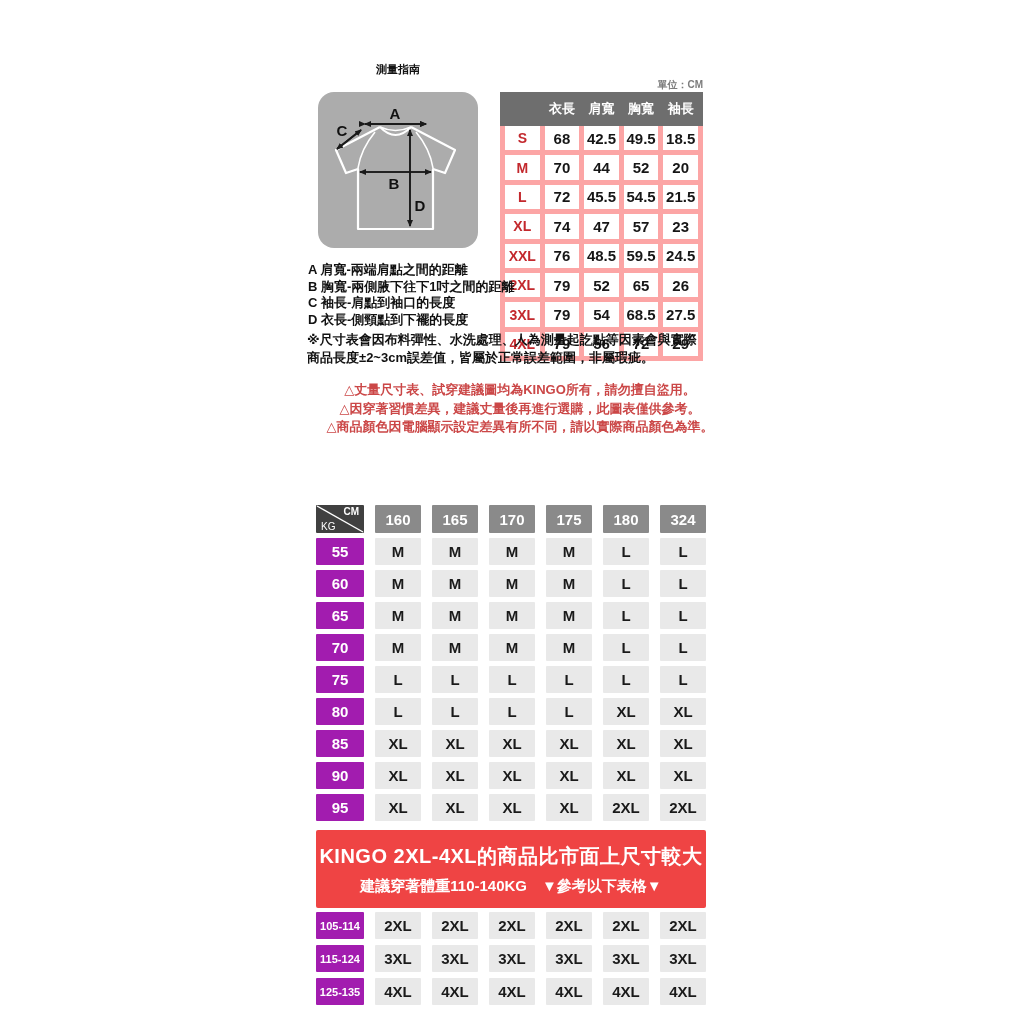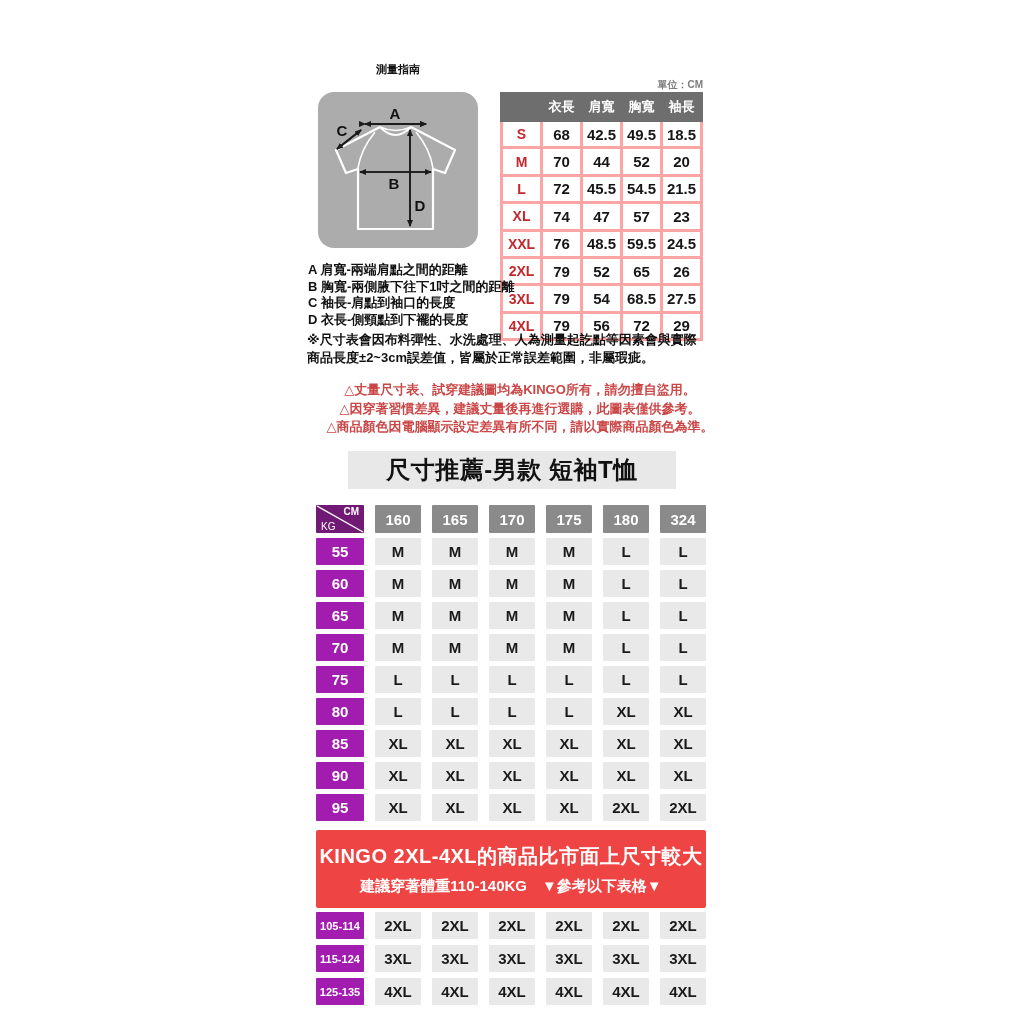--- a/index.html
+++ b/index.html
@@ -12,41 +12,41 @@
 
   .guide-title{position:absolute;left:318px;top:62px;width:160px;text-align:center;
     font-size:11px;font-weight:bold;color:#111;}
   .unit-label{position:absolute;left:583px;top:78px;width:120px;text-align:right;
     font-size:10px;font-weight:bold;color:#7c7c7c;}
 
   .diagram{position:absolute;left:318px;top:92px;width:160px;height:156px;background:#acacac;border-radius:16px;}
   .diagram svg{display:block;}
 
   .size-table{position:absolute;left:500px;top:92px;width:203px;border-collapse:collapse;table-layout:fixed;}
-  .size-table th,.size-table td{border:3px solid #fca5a5;text-align:center;padding:0;height:24.4px;}
+  .size-table th,.size-table td{border:5px solid #fca5a5;text-align:center;padding:0;height:24.4px;}
   .size-table thead th{background:#6e6e6e;color:#ffffff;font-size:13px;font-weight:bold;border-color:#6e6e6e;height:24px;}
   .size-table td{font-size:15px;font-weight:bold;color:#161616;background:#fff;}
   .size-table td.st-size{color:#c3282d;font-size:14px;}
 
   .notes{position:absolute;left:308px;top:262px;font-size:13px;font-weight:bold;color:#111;}
   .notes .note-line{line-height:16.5px;}
   .tolerance{position:absolute;left:307px;top:331px;width:402px;font-size:13px;font-weight:bold;
     color:#111;line-height:18px;}
 
   .warnings{position:absolute;left:312px;top:381px;width:416px;text-align:center;
     font-size:13px;font-weight:bold;color:#cb4747;line-height:18.5px;}
 
   .rec-grid{position:absolute;left:316px;top:505px;display:grid;
     grid-template-columns:48px repeat(6,46px);column-gap:11px;row-gap:5px;}
   .rec-grid .cell{height:27px;display:flex;align-items:center;justify-content:center;
     font-weight:bold;font-size:15px;border-radius:1px;}
   .rec-grid .hdr{background:#8a8a8a;color:#ffffff;height:28px;}
   .rec-grid .rowhdr{background:#a21caf;color:#ffffff;}
   .rec-grid .val{background:#e9e9e9;color:#1a1a1a;}
-  .diag-cell{position:relative;background:#701a75;height:28px;border-radius:1px;}
+  .diag-cell{position:relative;background:#404040;height:28px;border-radius:1px;}
   .diag-cell svg{position:absolute;left:0;top:0;}
   .diag-cell .cm{position:absolute;top:1px;right:5px;font-size:10px;font-weight:bold;color:#fff;}
   .diag-cell .kg{position:absolute;bottom:1px;left:5px;font-size:10px;font-weight:normal;color:#fff;}
 
   .banner{position:absolute;left:316px;top:830px;width:390px;height:78px;background:#ef4444;color:#ffffff;
     display:flex;flex-direction:column;align-items:center;justify-content:center;gap:7px;border-radius:2px;}
   .banner .line1{font-size:20px;font-weight:bold;letter-spacing:0.5px;}
   .banner .line2{font-size:15px;font-weight:bold;}
 
   .rec-grid.heavy{top:912px;row-gap:6px;}
@@ -170,21 +170,20 @@
     </div>
 
   <div class="tolerance">※尺寸表會因布料彈性、水洗處理、人為測量起訖點等因素會與實際商品長度±2~3cm誤差值，皆屬於正常誤差範圍，非屬瑕疵。</div>
 
   <div class="warnings">
       <div class="warn-line">△丈量尺寸表、試穿建議圖均為KINGO所有，請勿擅自盜用。</div>
       <div class="warn-line">△因穿著習慣差異，建議丈量後再進行選購，此圖表僅供參考。</div>
       <div class="warn-line">△商品顏色因電腦顯示設定差異有所不同，請以實際商品顏色為準。</div>
     </div>
 
-  <div class="title-bar second">尺寸推薦-男款 短袖T恤</div>
 
   <div class="rec-grid">
     <div class="diag-cell">
       <svg width="48" height="28" viewBox="0 0 48 28">
         <line x1="1" y1="1" x2="47" y2="27" stroke="#ffffff" stroke-width="1.4"></line>
       </svg>
       <span class="cm">CM</span>
       <span class="kg">KG</span>
     </div>
   <div class="cell hdr">160</div>

